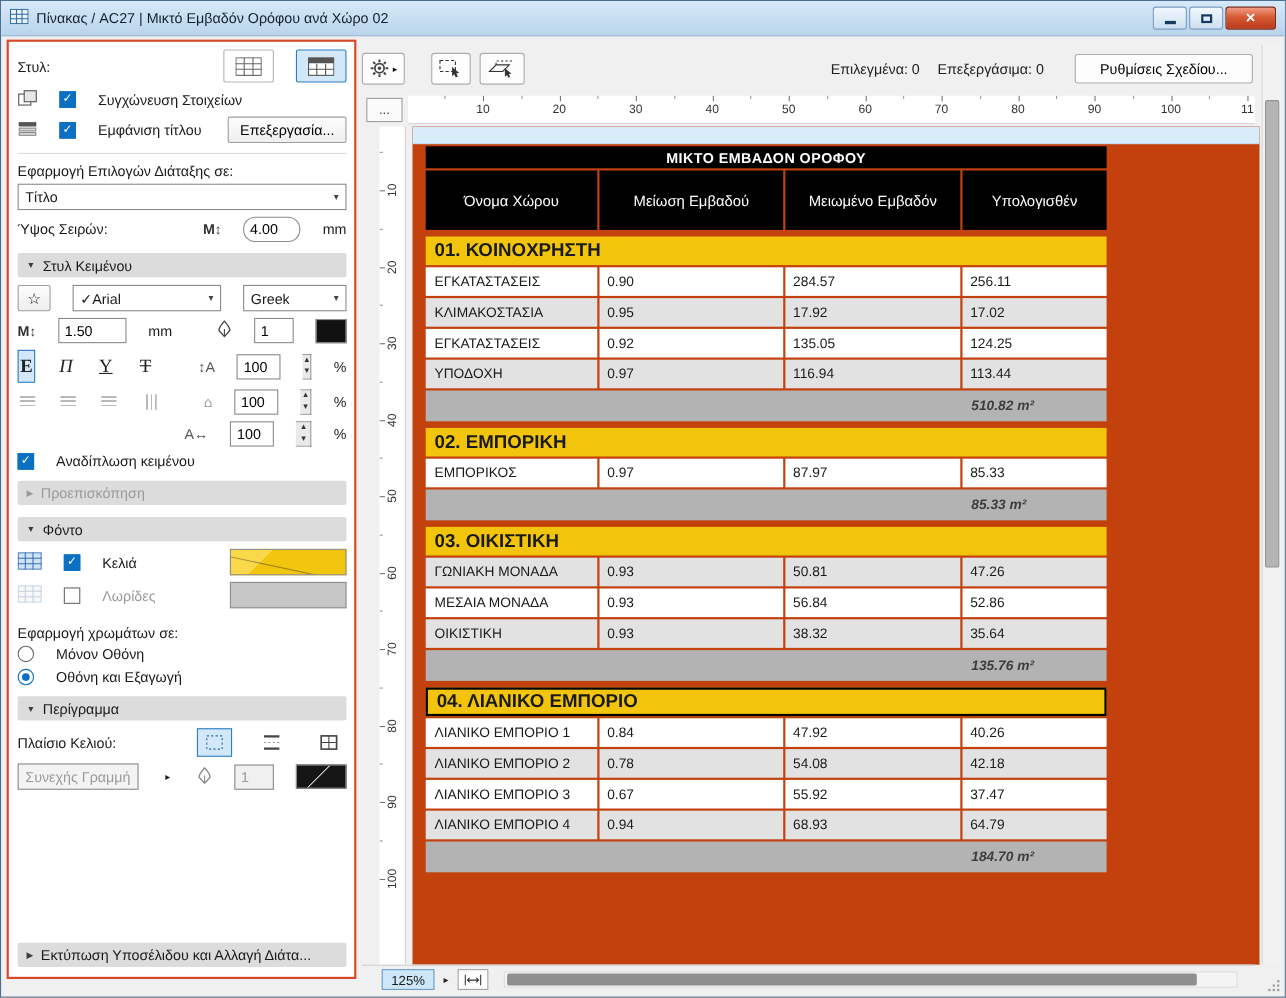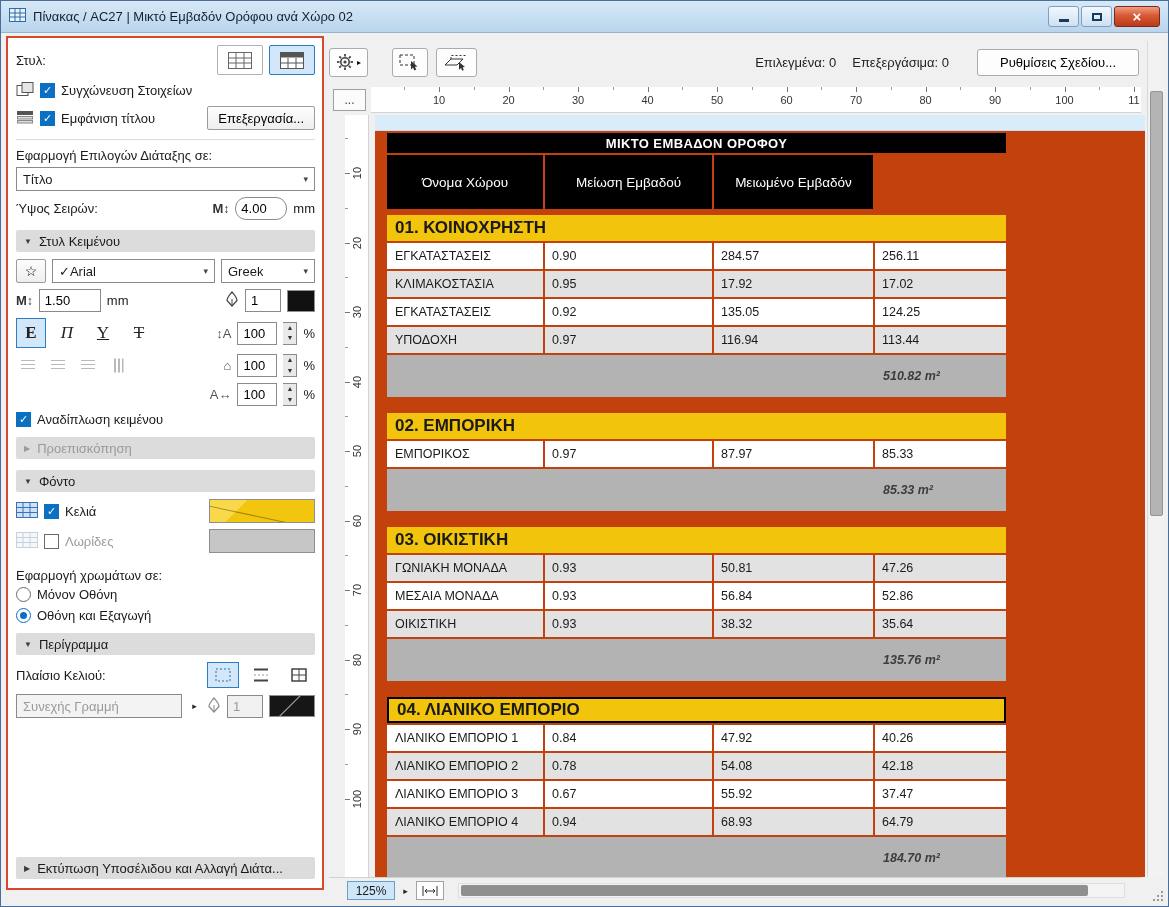--- a/index.html
+++ b/index.html
@@ -19,21 +19,21 @@
   .winbtns{margin-left:auto;display:flex;gap:2px;align-items:flex-start}
   .wbtn{height:21px;border-radius:3px;display:flex;align-items:center;justify-content:center}
   .wbtn.min,.wbtn.max{width:31px;background:linear-gradient(#f2f8fd,#cde0f1);border:1px solid #7d9fc2}
   .wbtn.close{width:46px;background:linear-gradient(#f09c85,#d65a33 45%,#bb3a1a);border:1px solid #7e2914;color:#fff;font-weight:bold;font-size:15px;line-height:15px}
   .glyph-min{width:10px;height:3px;background:#163a5e;margin-top:8px}
   .glyph-max{width:10px;height:8px;border:2px solid #163a5e}
 
   
   #panel{position:absolute;left:5px;top:35px;width:318px;height:854px;border:2px solid var(--hl);
     background:#fff;padding:6px 7px 5px 8px;display:flex;flex-direction:column;overflow:hidden}
-  .prow{display:flex;align-items:center;gap:6px;margin:3px 0;flex:0 0 auto}
+  .prow{display:flex;align-items:center;gap:20px;margin:3px 0;flex:0 0 auto}
   .plabel{font-size:13px}
   .plabel.gray{color:#9a9a9a}
   .psep{border-top:1px solid #dcdcdc;margin:6px 0 5px}
   .sectionbar{background:#dcdcdc;height:22px;display:flex;align-items:center;gap:7px;padding:0 8px;
     margin:7px 0 4px;border-radius:2px;flex:0 0 auto}
   .sectionbar .tri{font-size:8px;color:#3c3c3c}
   .sectionbar.disabled,.sectionbar.disabled .tri{color:#9a9a9a}
   .tbtn{width:46px;height:30px;border:1px solid #b3b3b3;background:#fff;border-radius:2px;
     display:flex;align-items:center;justify-content:center}
   .tbtn.sel{background:#d2e8fa;border:1px solid #2d7dc2}
@@ -108,21 +108,21 @@
   .t-head{display:grid;grid-template-columns:156px 167px 159px 131px;column-gap:2px;height:54px;margin-bottom:6px}
   .t-hcell{background:var(--header-bg);color:#fff;font-size:13.5px;display:flex;align-items:center;
     justify-content:center;text-align:center;padding:0 4px}
   .t-group{height:26px;margin-bottom:2px;background:var(--group-bg);font-weight:bold;font-size:17px;
     display:flex;align-items:center;padding-left:8px}
   .t-group.selected{border:2px solid #000}
   .t-row{display:grid;grid-template-columns:156px 167px 159px 131px;column-gap:2px;height:26px;margin-bottom:2px}
   .t-cell{background:#fff;font-size:12.5px;display:flex;align-items:center;padding-left:7px;overflow:hidden;white-space:nowrap}
   .t-row .t-cell:first-child{padding-left:8px}
   .t-row.alt .t-cell{background:var(--alt-bg)}
-  .t-sub{height:42px;margin-bottom:16px;background:var(--subtotal-bg);position:relative}
+  .t-sub{height:28px;margin-bottom:6px;background:var(--subtotal-bg);position:relative}
   .t-subval{position:absolute;left:496px;top:50%;transform:translateY(-50%);
     font-style:italic;font-weight:bold;font-size:12.5px;color:#3d3d3d;white-space:nowrap}
   .t-total{height:28px;background:var(--total-bg);position:relative}
   .t-totval{position:absolute;left:482px;top:50%;transform:translateY(-50%);
     color:#fff;font-style:italic;font-weight:bold;font-size:18px;white-space:nowrap}
 
   
   #bottombar{position:absolute;left:328px;top:876px;width:812px;height:26px;background:#f0f0f0;
     border-top:1px solid #d2d2d2;display:flex;align-items:center;padding-left:18px;gap:4px}
   .zoombox{width:48px;height:19px;background:#cde6f8;border:1px solid #6f9cc4;display:flex;
@@ -521,20 +521,21 @@
     </div>
 
   <div id="canvas">
     <div id="selstrip"></div>
     <div id="schedule">
         <div class="t-title">ΜΙΚΤΟ ΕΜΒΑΔΟΝ ΟΡΟΦΟΥ</div>
         <div class="t-head">
           <div class="t-hcell">Όνομα Χώρου</div>
           <div class="t-hcell">Μείωση Εμβαδού</div>
           <div class="t-hcell">Μειωμένο Εμβαδόν</div>
+          <div class="t-hcell">Υπολογισθέν</div>
         </div>
         <div class="t-group">01. ΚΟΙΝΟΧΡΗΣΤΗ</div>
         <div class="t-row">
           <div class="t-cell">ΕΓΚΑΤΑΣΤΑΣΕΙΣ</div>
           <div class="t-cell">0.90</div>
           <div class="t-cell">284.57</div>
           <div class="t-cell">256.11</div>
         </div>
         <div class="t-row alt">
           <div class="t-cell">ΚΛΙΜΑΚΟΣΤΑΣΙΑ</div>

